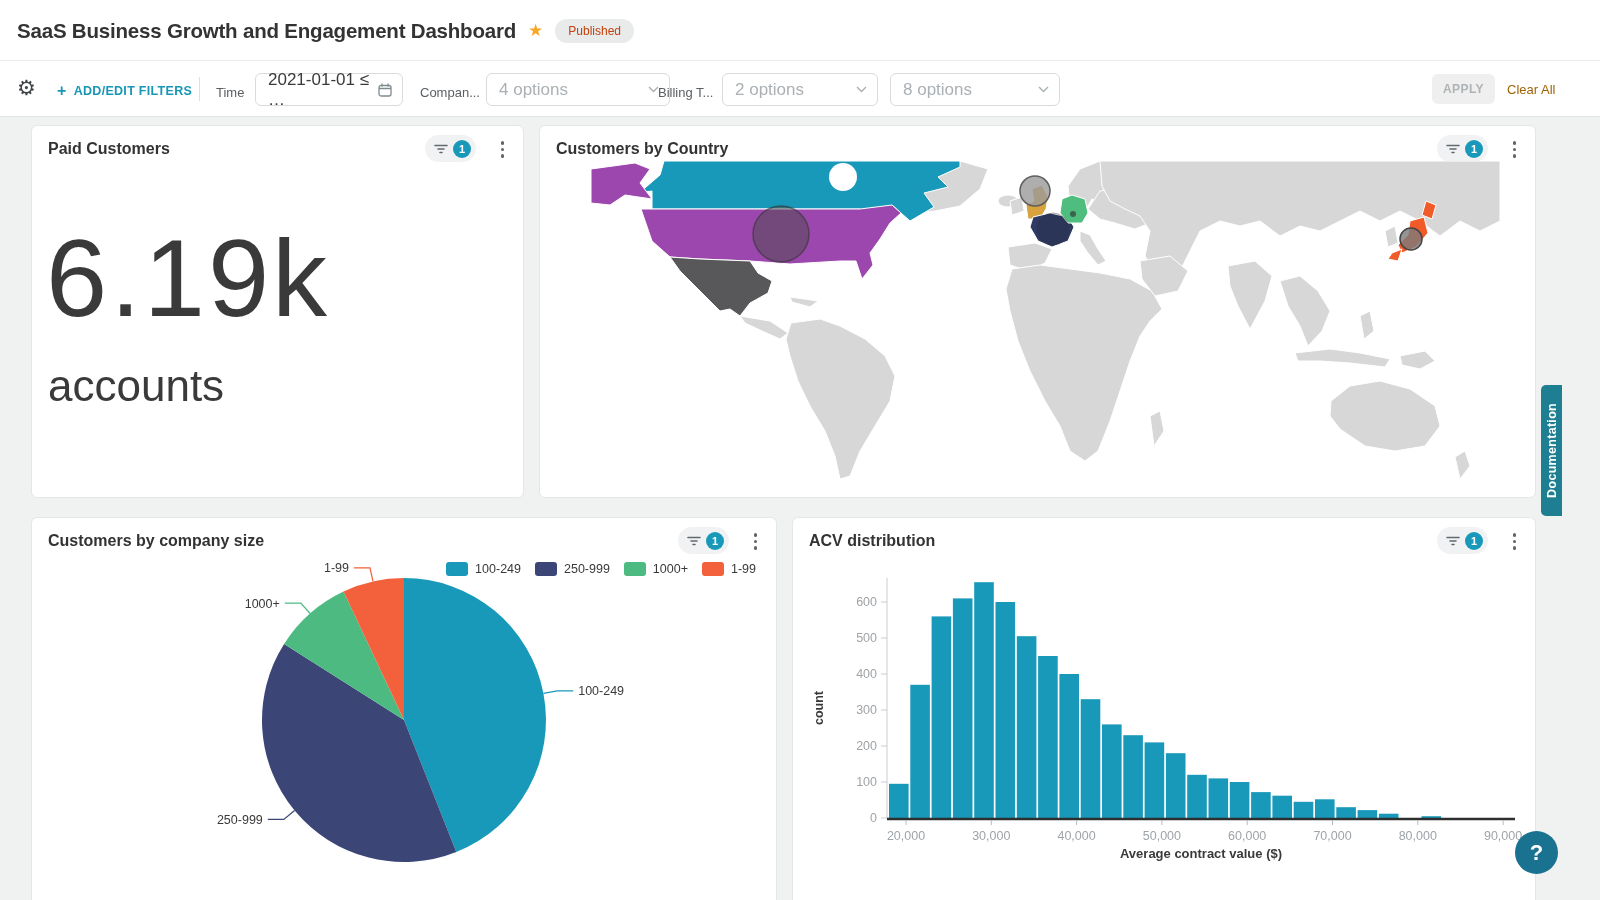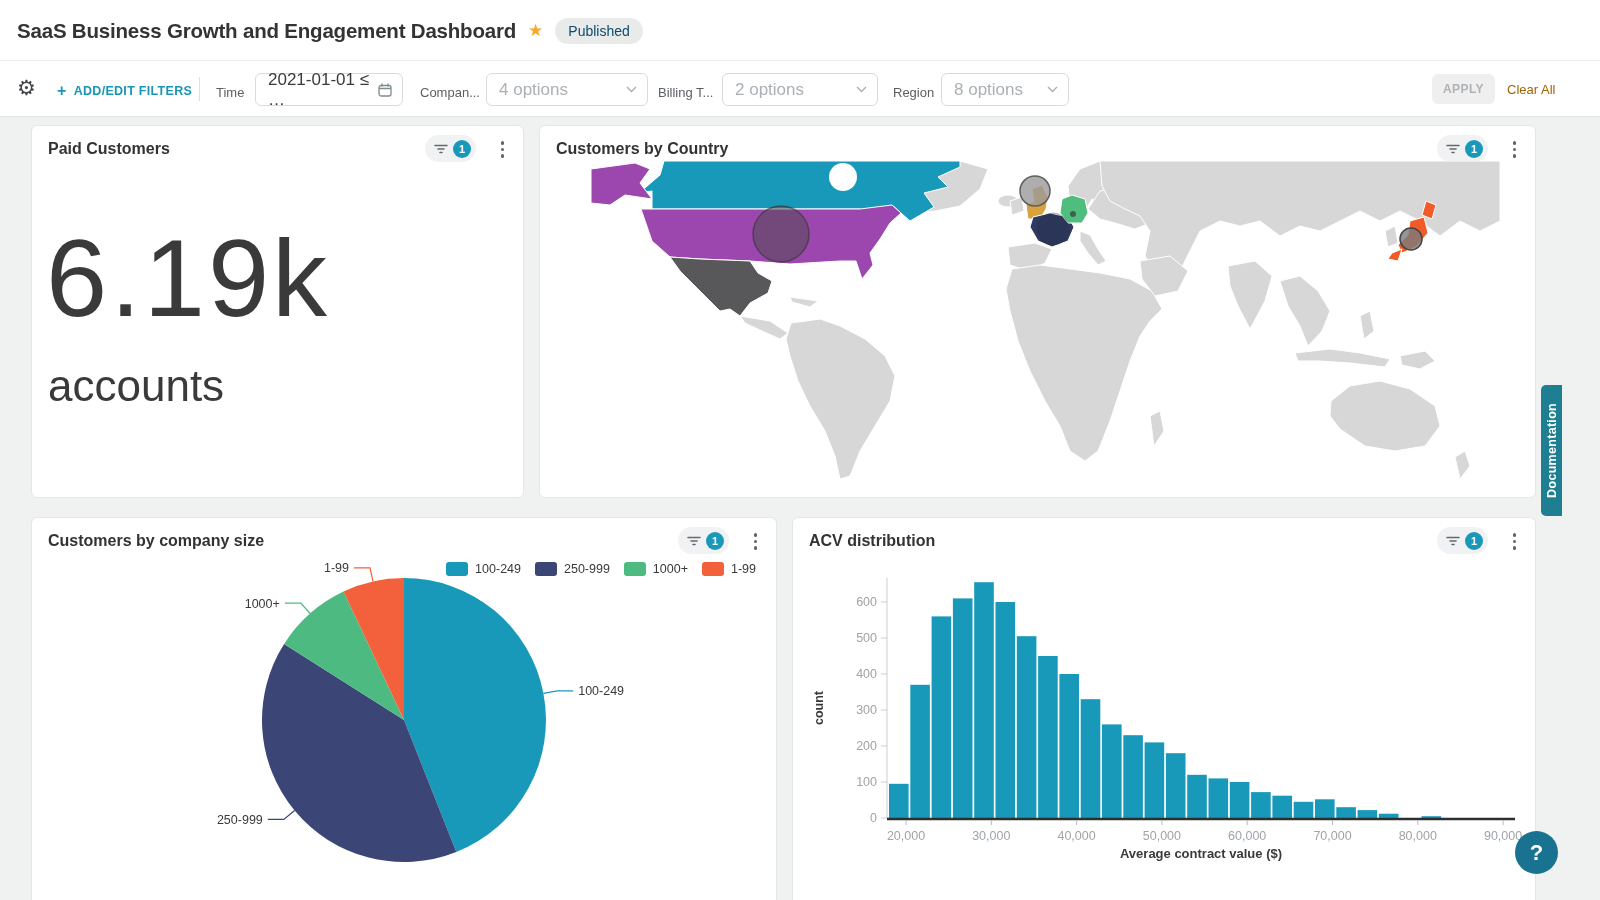--- a/index.html
+++ b/index.html
@@ -6,21 +6,21 @@
   html,body { background:#fff; }
   body {
     width:1600px; height:900px; position:relative; overflow:hidden;
     font-family:"Liberation Sans", sans-serif; color:#3A3A3A; background:#F0F1F1;
   }
   
   .header { position:absolute; top:0; left:0; width:1600px; height:61px; background:#fff; border-bottom:1px solid #ECECEC; }
   .title-wrap { position:absolute; left:17px; top:0; height:61px; display:flex; align-items:center; gap:12px; }
   .dash-title { font-size:20.5px; font-weight:bold; color:#333; letter-spacing:-0.2px; }
   .star { color:#F7A829; font-size:17px; }
-  .pill { background:#E9EAEA; color:#0c4a6e; font-size:14px; padding:5px 13px; border-radius:14px; }
+  .pill { background:#E9EAEA; color:#c2410c; font-size:12px; padding:5px 13px; border-radius:14px; }
   .hdr-buttons { position:absolute; right:46px; top:15px; display:flex; gap:8px; }
   .btn { height:31px; border-radius:6px; display:flex; align-items:center; justify-content:center; font-size:12.5px; font-weight:bold; letter-spacing:.4px; cursor:pointer; }
   .btn-share { width:94px; background:#189FB8; color:#fff; gap:7px; }
   .btn-edit { width:136px; background:#E6F0F3; color:#176C85; }
   .btn-more { width:31px; background:#fff; border:1px solid #B3BDC1; flex-direction:row; gap:2.5px; }
   .hdot { width:3px; height:3px; border-radius:50%; background:#3A3A3A; }
   
   .filter-bar { position:absolute; top:61px; left:0; width:1600px; height:56px; background:#fff; border-bottom:1px solid #E2E4E5; }
   .gear { position:absolute; left:17px; top:15px; font-size:21px; color:#3F4447; cursor:pointer; }
   .add-filters { position:absolute; left:57px; top:21px; color:#1896B5; font-size:12.5px; font-weight:bold; letter-spacing:.3px; display:flex; gap:7px; align-items:center; cursor:pointer; }
@@ -78,37 +78,37 @@
   <span class="flabel" style="left:216px">Time</span>
   <div class="fbox" style="left:255px; width:148px">
     <span class="val">2021-01-01 ≤ …</span>
     <svg width="14" height="14" viewBox="0 0 14 14">
       <rect x="1" y="2.5" width="12" height="10.5" rx="2" fill="none" stroke="#7F8A8E" stroke-width="1.3"></rect>
       <path d="M4 0.5 v3 M10 0.5 v3 M1 5.5 h12" stroke="#7F8A8E" stroke-width="1.3"></path>
     </svg>
   </div>
 
   <span class="flabel" style="left:420px">Compan...</span>
-  <div class="fbox" style="left:486px; width:162px">
+  <div class="fbox" style="left:486px; width:184px">
     <span class="val ph">4 options</span>
     <svg width="11" height="7" viewBox="0 0 11 7">
         <polyline points="1,1 5.5,5.5 10,1" fill="none" stroke="#A9B0B4" stroke-width="1.4"></polyline>
       </svg>
   </div>
 
   <span class="flabel" style="left:658px">Billing T...</span>
   <div class="fbox" style="left:722px; width:156px">
     <span class="val ph">2 options</span>
     <svg width="11" height="7" viewBox="0 0 11 7">
         <polyline points="1,1 5.5,5.5 10,1" fill="none" stroke="#A9B0B4" stroke-width="1.4"></polyline>
       </svg>
   </div>
 
   <span class="flabel" style="left:893px">Region</span>
-  <div class="fbox" style="left:941px; width:128px">
+  <div class="fbox" style="left:890px; width:170px">
     <span class="val ph">8 options</span>
     <svg width="11" height="7" viewBox="0 0 11 7">
         <polyline points="1,1 5.5,5.5 10,1" fill="none" stroke="#A9B0B4" stroke-width="1.4"></polyline>
       </svg>
   </div>
 
   <div class="apply-btn">APPLY</div>
   <div class="clear-all">Clear All</div>
 </div>
 

